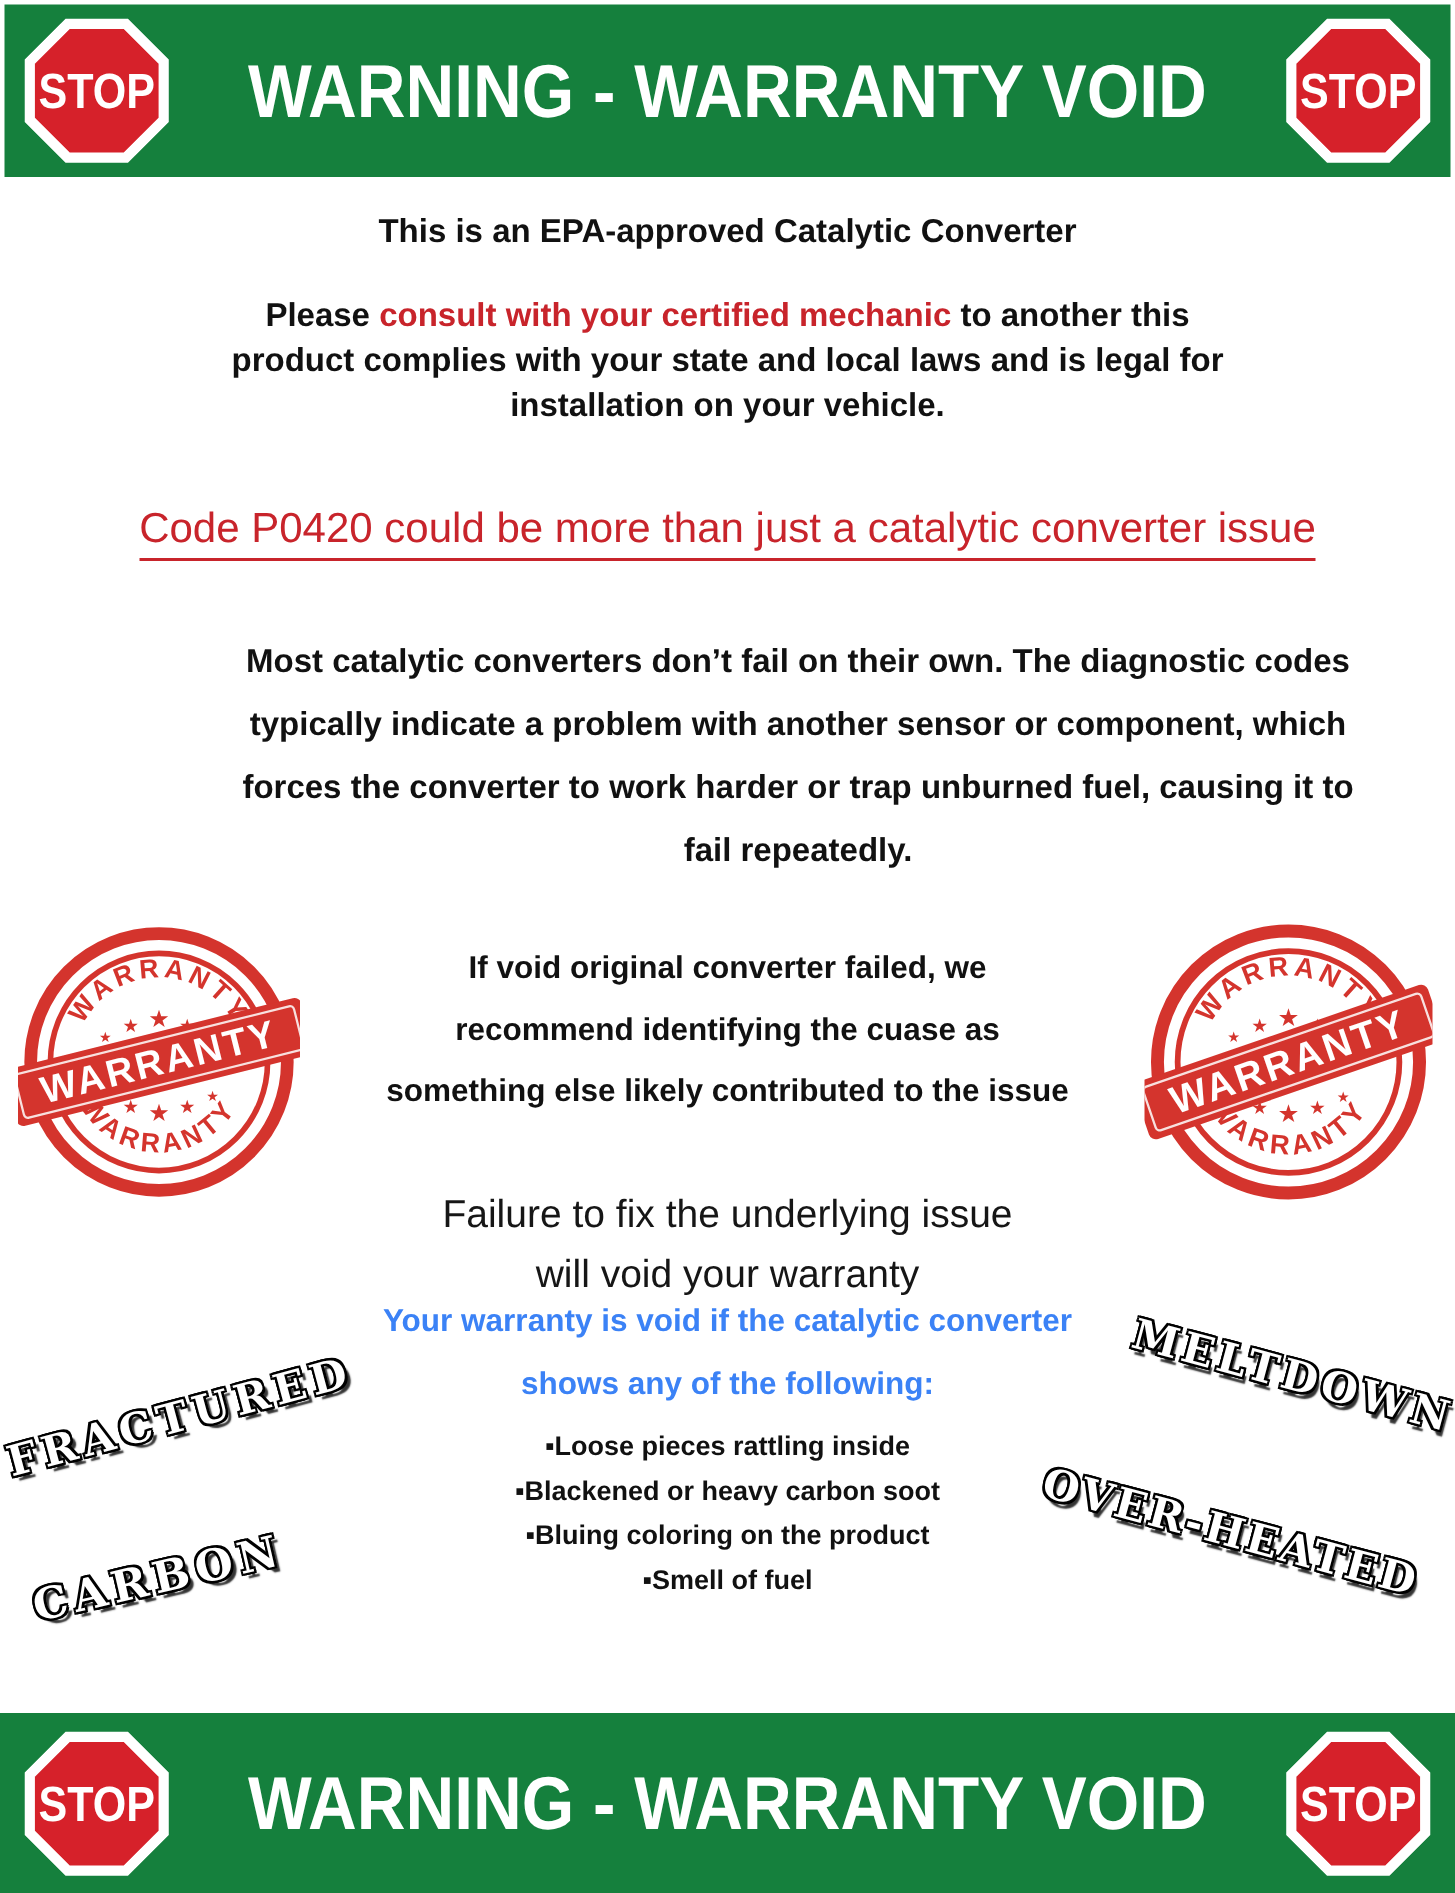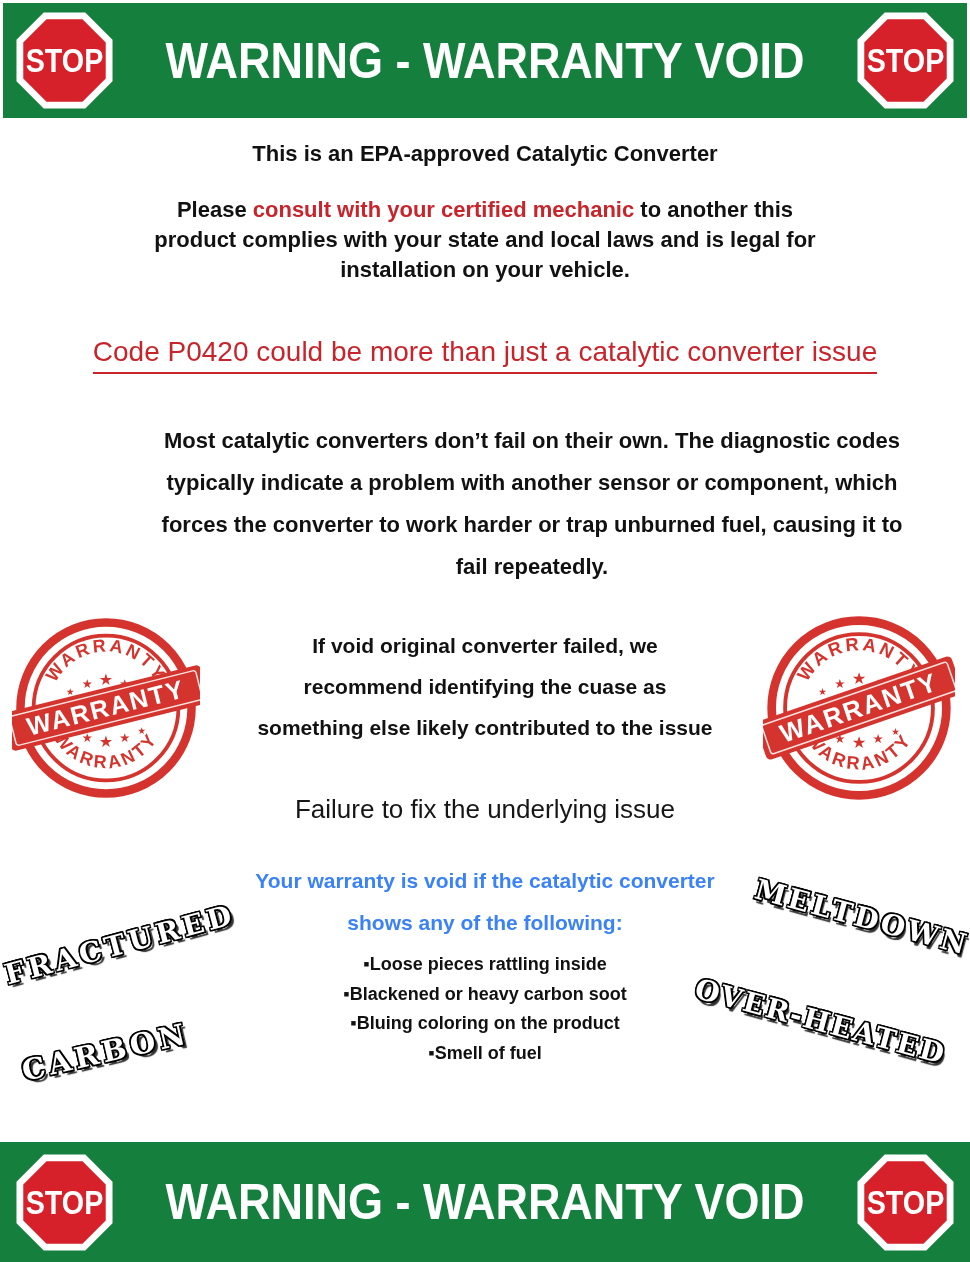--- a/index.html
+++ b/index.html
@@ -145,20 +145,21 @@
   </svg>
 
   <div class="center recommend">
     <div>If void original converter failed, we</div>
     <div>recommend identifying the cuase as</div>
     <div>something else likely contributed to the issue</div>
   </div>
 
   <div class="center failure">
     <div>Failure to fix the underlying issue</div>
+    <div>will void your warranty</div>
   </div>
 
   <div class="center void-heading">
     <div>Your warranty is void if the catalytic converter</div>
     <div>shows any of the following:</div>
   </div>
 
   <div class="center symptoms">
     <div>▪Loose pieces rattling inside</div>
     <div>▪Blackened or heavy carbon soot</div>

